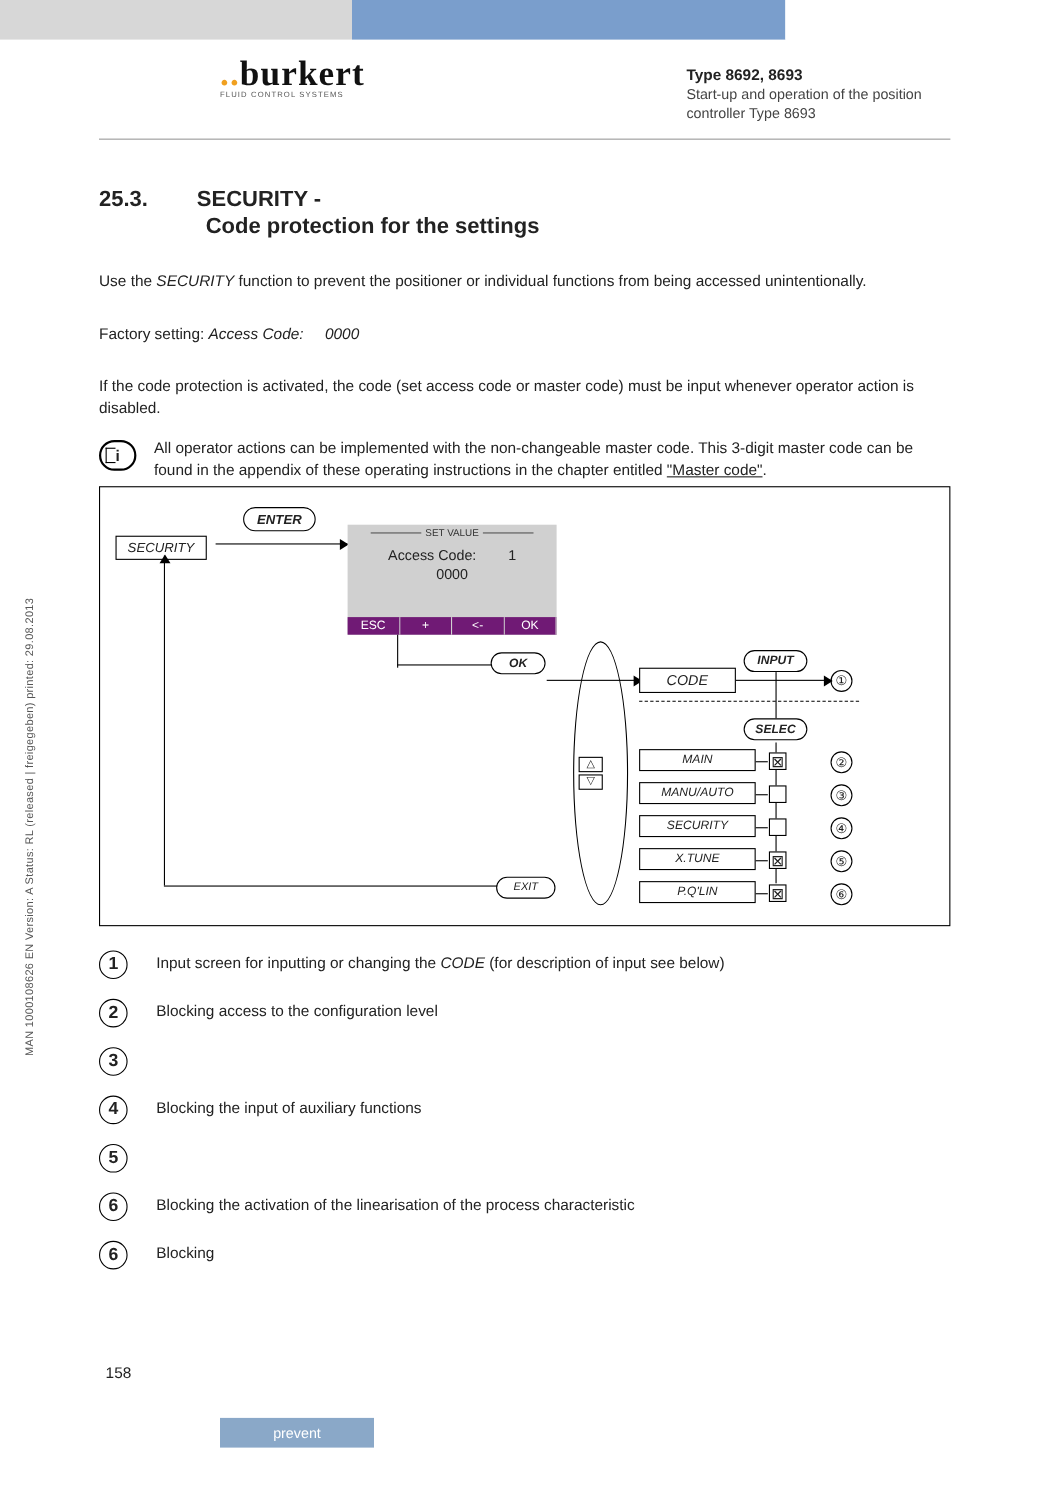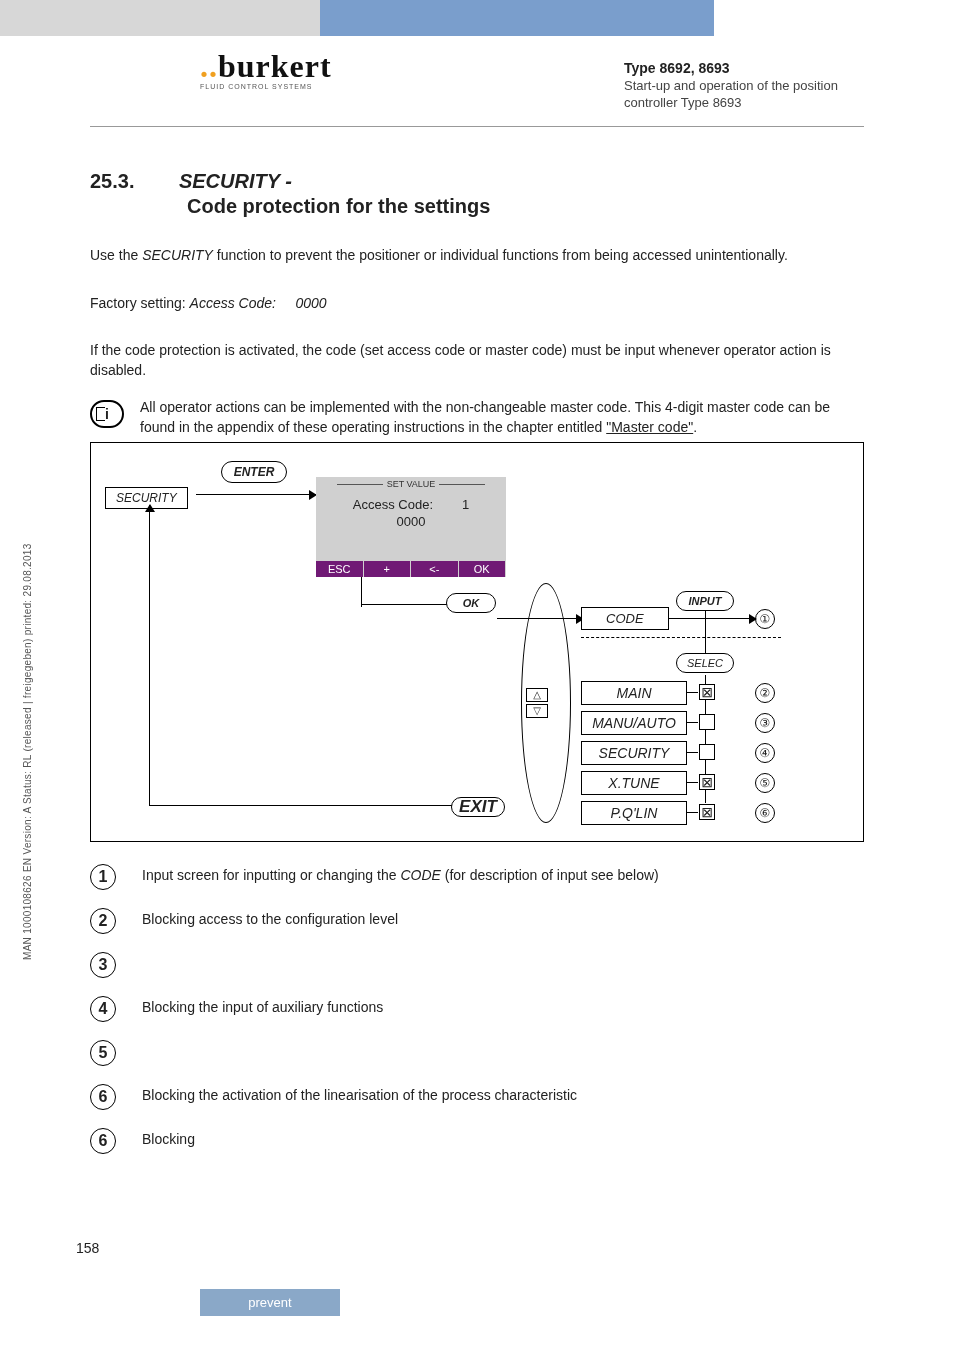--- a/index.html
+++ b/index.html
@@ -19,21 +19,21 @@
   .logo-text { font-family: Georgia, 'Times New Roman', serif; font-weight: bold; font-size: 32px; letter-spacing: 1px; color: #111; }
   .logo-dots { color: #f0a020; }
   .logo-sub { font-size: 7px; letter-spacing: 1px; color: #555; margin-top: -2px; }
   .header-right { position: absolute; top: 60px; right: 90px; text-align: left; width: 240px; }
   .header-right .ht { font-weight: bold; font-size: 14px; }
   .header-right .hs { font-size: 13px; color: #444; line-height: 1.3; margin-top: 2px; }
   .hr-line { position: absolute; top: 126px; left: 90px; right: 90px; border-top: 1px solid #999; }
   .side-text { position: absolute; left: 22px; top: 960px; transform: rotate(-90deg); transform-origin: left top; font-size: 10px; color: #555; letter-spacing: 0.3px; white-space: nowrap; }
   .content { position: absolute; top: 170px; left: 90px; right: 90px; }
   .sec-num { font-weight: bold; font-size: 20px; display: inline-block; vertical-align: top; }
-  .sec-title { font-weight: bold; font-size: 20px; font-style: italic; display: inline-block; margin-left: 40px; }
+  .sec-title { font-weight: bold; font-size: 20px; display: inline-block; margin-left: 40px; }
   .sec-sub { font-weight: bold; font-size: 20px; margin-left: 97px; margin-top: 2px; }
   .body-p { font-size: 14px; margin-top: 28px; line-height: 1.4; }
   .body-p .it { font-style: italic; }
   .info-box { position: relative; margin-top: 18px; padding-left: 50px; font-size: 14px; line-height: 1.4; }
   .info-icon {
     position: absolute; left: 0; top: 2px; width: 34px; height: 28px;
     border: 2px solid #000; border-radius: 16px; display: flex; align-items: center; justify-content: center;
   }
   .info-icon span { font-weight: bold; font-size: 14px; }
   .info-icon::before { content: ""; position: absolute; left: 4px; top: 5px; bottom: 5px; width: 8px; border: 1px solid #000; border-right: none; }
@@ -69,33 +69,33 @@
   }
   .d-updown { position: absolute; top: 245px; left: 435px; width: 22px; text-align: center; }
   .d-updown .b { border: 1.2px solid #000; font-size: 10px; line-height: 10px; padding: 1px 0; margin-bottom: 2px; }
   .d-code { position: absolute; top: 164px; left: 490px; border: 1.5px solid #000; padding: 3px 24px; font-style: italic; font-size: 13px; background: #fff; z-index: 2; }
   .d-input {
     position: absolute; top: 148px; left: 585px; width: 58px; height: 20px; border: 1.5px solid #000; border-radius: 10px;
     display: flex; align-items: center; justify-content: center; font-style: italic; font-size: 11px; font-weight: bold; background: #fff; z-index: 2;
   }
   .d-selec {
     position: absolute; top: 210px; left: 585px; width: 58px; height: 20px; border: 1.5px solid #000; border-radius: 10px;
-    display: flex; align-items: center; justify-content: center; font-style: italic; font-size: 11px; font-weight: normal; background: #fff; z-index: 2;
+    display: flex; align-items: center; justify-content: center; font-style: italic; font-size: 11px; font-weight: bold; background: #fff; z-index: 2;
   }
   .d-item {
-    position: absolute; left: 490px; border: 1.5px solid #000; padding: 3px 0; width: 106px; text-align: center; font-style: italic; font-size: 14px; background: #fff; z-index: 2;
+    position: absolute; left: 490px; border: 1.5px solid #000; padding: 3px 0; width: 106px; text-align: center; font-style: italic; font-size: 11px; background: #fff; z-index: 2;
   }
   .d-check { position: absolute; left: 608px; width: 16px; height: 16px; border: 1.2px solid #000; font-size: 14px; line-height: 14px; text-align: center; background: #fff; }
   .d-circ-num {
     position: absolute; left: 664px; width: 20px; height: 20px; border: 1.3px solid #000; border-radius: 50%;
     font-size: 12px; text-align: center; line-height: 18px;
   }
   .d-exit {
     position: absolute; top: 354px; left: 360px; width: 54px; height: 20px; border: 1.5px solid #000; border-radius: 10px;
-    display: flex; align-items: center; justify-content: center; font-style: italic; font-size: 17px; font-weight: bold; background: #fff; z-index: 2;
+    display: flex; align-items: center; justify-content: center; font-style: italic; font-size: 10px; font-weight: normal; background: #fff; z-index: 2;
   }
   .d-line-v1 { position: absolute; top: 62px; left: 58px; height: 300px; border-left: 1.3px solid #000; }
   .d-arrow-up::before { content:""; position: absolute; top: -1px; left: -5px; border-bottom: 8px solid #000; border-left: 5px solid transparent; border-right: 5px solid transparent; }
   .d-line-h-bot { position: absolute; top: 362px; left: 58px; width: 303px; border-top: 1.3px solid #000; }
   .d-line-v2 { position: absolute; top: 134px; left: 270px; height: 30px; border-left: 1.3px solid #000; }
   .d-line-h2 { position: absolute; top: 161px; left: 270px; width: 90px; border-top: 1.3px solid #000; }
   .d-line-h3 { position: absolute; top: 175px; left: 406px; width: 86px; border-top: 1.3px solid #000; }
   .d-arrow-r3::after { content:""; position: absolute; right: -1px; top: -5px; border-left: 8px solid #000; border-top: 5px solid transparent; border-bottom: 5px solid transparent; }
   .d-line-h4 { position: absolute; top: 175px; left: 575px; width: 90px; border-top: 1.3px solid #000; }
   .d-line-v-input { position: absolute; top: 168px; left: 614px; height: 42px; border-left: 1.3px solid #000; }
@@ -104,21 +104,21 @@
   .d-line-h-itm { position: absolute; left: 595px; width: 12px; border-top: 1.2px solid #000; }
   .caption { font-style: italic; font-size: 12px; margin-top: 12px; color: #333; }
   .legend { margin-top: 22px; }
   .legend-row { display: flex; align-items: flex-start; margin-bottom: 18px; }
   .legend-row .num {
     width: 26px; height: 26px; border: 1.5px solid #000; border-radius: 50%; display: flex; align-items: center; justify-content: center;
     font-size: 16px; font-weight: bold; flex-shrink: 0; margin-right: 26px;
   }
   .legend-row .txt { font-size: 14px; padding-top: 3px; }
   .legend-row .txt .it { font-style: italic; }
-  .page-num { position: absolute; bottom: 94px; left: 76px; font-size: 14px; text-align: center; }
+  .page-num { position: absolute; bottom: 94px; left: 96px; font-size: 14px; text-align: center; }
   .lang-badge {
     position: absolute; bottom: 34px; left: 200px; width: 140px; background: #8aa8c8; color: #fff;
     text-align: center; font-size: 13px; padding: 6px 0;
   }
 </style>
 </head>
 <body>
 
 <div class="topbar">
   <div class="seg1"></div>
@@ -155,21 +155,21 @@
   <p class="body-p">
     <span>Factory setting: </span><span class="it">Access Code:</span>&nbsp;&nbsp;&nbsp;&nbsp;&nbsp;<span class="it">0000</span>
   </p>
 
   <p class="body-p">If the code protection is activated, the code (set access code or master code) must be input whenever operator action is disabled.</p>
 
   <div class="info-box">
     <div class="info-icon">
         <span>i</span>
       </div>
-    <span>All operator actions can be implemented with the non-changeable master code. This 4-digit master code can be found in the appendix of these operating instructions in the chapter entitled </span><span class="underline">"Master code"</span><span>.</span>
+    <span>All operator actions can be implemented with the non-changeable master code. This 3-digit master code can be found in the appendix of these operating instructions in the chapter entitled </span><span class="underline">"Master code"</span><span>.</span>
   </div>
 
   <div class="diagram-box">
     <div class="d-enter">ENTER</div>
     <div class="d-sec">SECURITY</div>
     <div class="d-line-h1 d-arrow-r1"></div>
 
     <div class="d-setval">
       <div class="bar">SET VALUE</div>
       <div class="ac"><span>Access Code:</span>&nbsp;&nbsp;&nbsp;&nbsp;&nbsp;&nbsp;&nbsp;&nbsp;<span>1</span></div>

